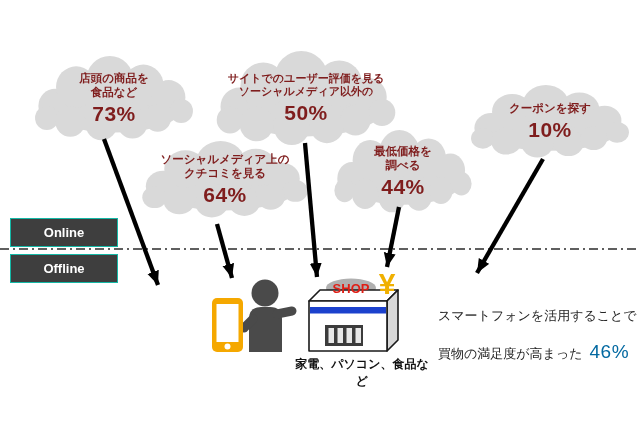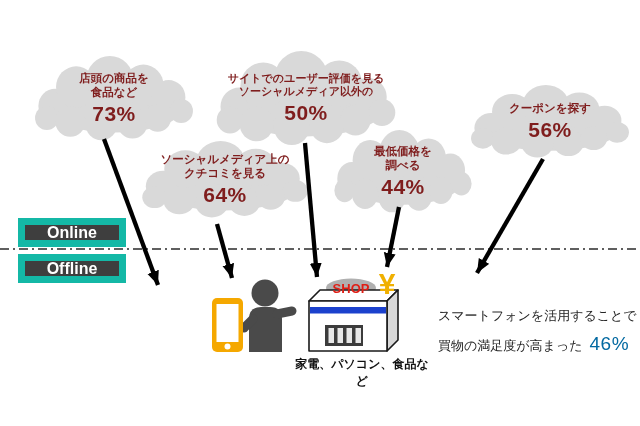--- a/index.html
+++ b/index.html
@@ -18,42 +18,42 @@
   .cloud-text{
     position:absolute;inset:0;display:flex;flex-direction:column;
     align-items:center;justify-content:center;text-align:left;
     line-height:1.25;font-weight:600;color:#7f1d1d;
   }
   .cloud-line{font-size:11.5px;}
   .cloud-pct{font-size:21px;font-weight:700;margin-top:1px;letter-spacing:0.5px;}
 
   
   .badge{
-    position:absolute;left:18px;width:108px;height:29px;
-    background:#3e3e3e;border:7px solid #14b8a6;box-sizing:border-box;
+    position:absolute;left:10px;width:108px;height:29px;
+    background:#3e3e3e;border:1px solid #14b8a6;box-sizing:border-box;
     display:flex;align-items:center;justify-content:center;
-    color:#ffffff;font-size:16px;font-weight:700;
+    color:#ffffff;font-size:13px;font-weight:700;
   }
   .badge-online{top:218px;}
   .badge-offline{top:254px;}
 
   .divider-svg{position:absolute;left:0;top:246px;width:640px;height:6px;}
 
   .overlay-svg{position:absolute;left:0;top:0;width:640px;height:426px;pointer-events:none;}
 
   
   .shop-caption{
     position:absolute;left:294px;top:356px;width:136px;text-align:center;
     font-size:12px;font-weight:700;color:#111;
   }
   .result{
     position:absolute;left:438px;top:306px;width:200px;
     font-size:13px;color:#262626;line-height:1.55;
   }
-  .result-row{display:flex;align-items:baseline;margin-top:3px;}
+  .result-row{display:flex;align-items:baseline;margin-top:11px;}
   .result-pct{font-size:19px;font-weight:400;color:#0369a1;margin-left:7px;letter-spacing:0.5px;}
 
   .svg-sign-text{font-family:"Liberation Sans","DejaVu Sans",sans-serif;font-weight:700;}
 </style>
 </head>
 <body>
 
 <div class="canvas">
 
   <svg class="defs-svg" aria-hidden="true">
@@ -121,21 +121,21 @@
       <span class="cloud-pct">44%</span>
     </div>
   </div>
 
   <div class="cloud" style="left:466px;top:85px;width:168px;height:74px;">
     <svg class="cloud-bg" viewBox="0 0 200 100" preserveAspectRatio="none">
         <use href="#cloudShape"></use>
       </svg>
     <div class="cloud-text">
       <span class="cloud-line">クーポンを探す</span>
-      <span class="cloud-pct">56%</span>
+      <span class="cloud-pct">10%</span>
     </div>
   </div>
 
   <svg class="divider-svg">
     <line x1="0" y1="3" x2="640" y2="3" stroke="#2b2b2b" stroke-width="1.6" stroke-dasharray="9 4 2 4"></line>
   </svg>
 
   <div class="badge badge-online">
     <span>Online</span>
   </div>

